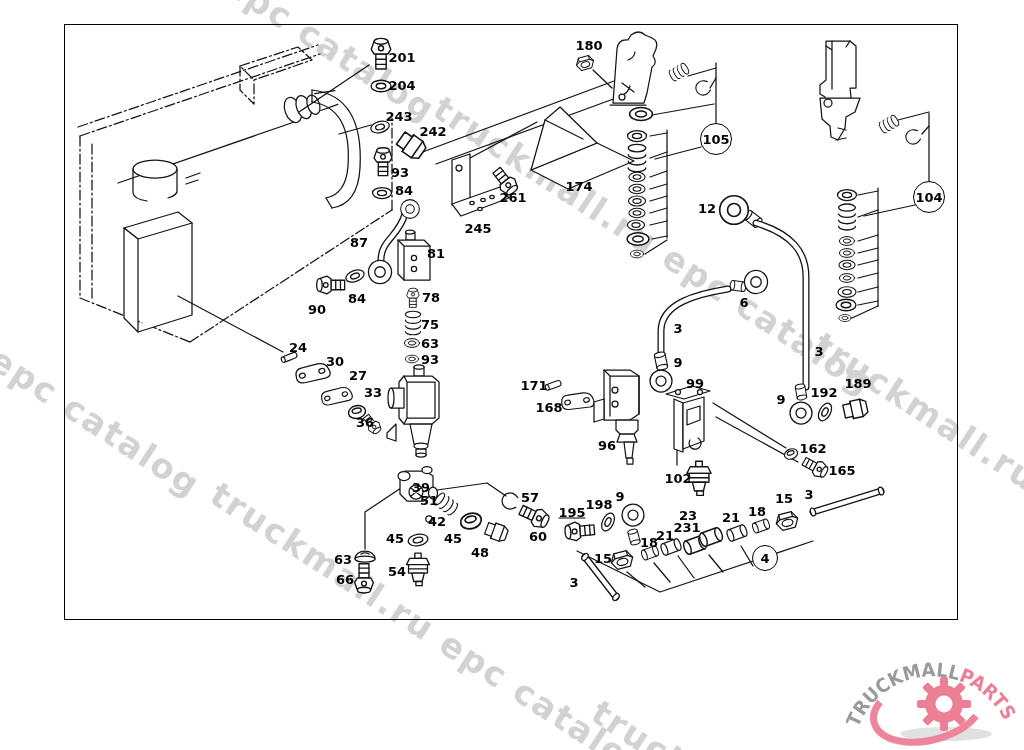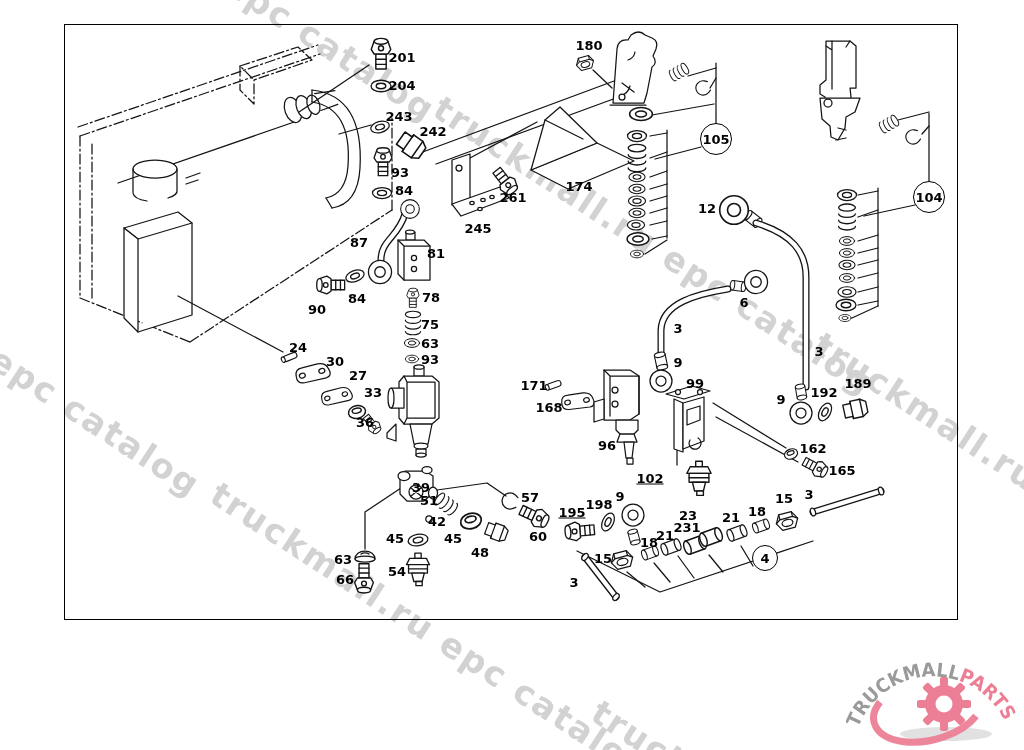--- a/index.html
+++ b/index.html
@@ -509,21 +509,21 @@
       <span class="pl" style="left: 579px; top: 186px;">174</span>
       <span class="pl" style="left: 589px; top: 45px;">180</span>
       <span class="pl" style="left: 707px; top: 208px;">12</span>
       <span class="pl" style="left: 744px; top: 302px;">6</span>
       <span class="pl" style="left: 678px; top: 328px;">3</span>
       <span class="pl" style="left: 678px; top: 362px;">9</span>
       <span class="pl" style="left: 534px; top: 385px;">171</span>
       <span class="pl" style="left: 549px; top: 407px;">168</span>
       <span class="pl" style="left: 607px; top: 445px;">96</span>
       <span class="pl" style="left: 695px; top: 383px;">99</span>
-      <span class="pl" style="left: 650px; top: 478px; text-decoration: underline;">102</span>
+      <span class="pl" style="left: 678px; top: 478px;">102</span>
       <span class="pl" style="left: 813px; top: 448px;">162</span>
       <span class="pl" style="left: 842px; top: 470px;">165</span>
       <span class="pl" style="left: 824px; top: 392px;">192</span>
       <span class="pl" style="left: 858px; top: 383px;">189</span>
       <span class="pl" style="left: 819px; top: 351px;">3</span>
       <span class="pl" style="left: 781px; top: 399px;">9</span>
       <span class="pl" style="left: 572px; top: 512px; text-decoration: underline;">195</span>
       <span class="pl" style="left: 599px; top: 504px;">198</span>
       <span class="pl" style="left: 620px; top: 496px;">9</span>
       <span class="pl" style="left: 688px; top: 515px;">23</span>

